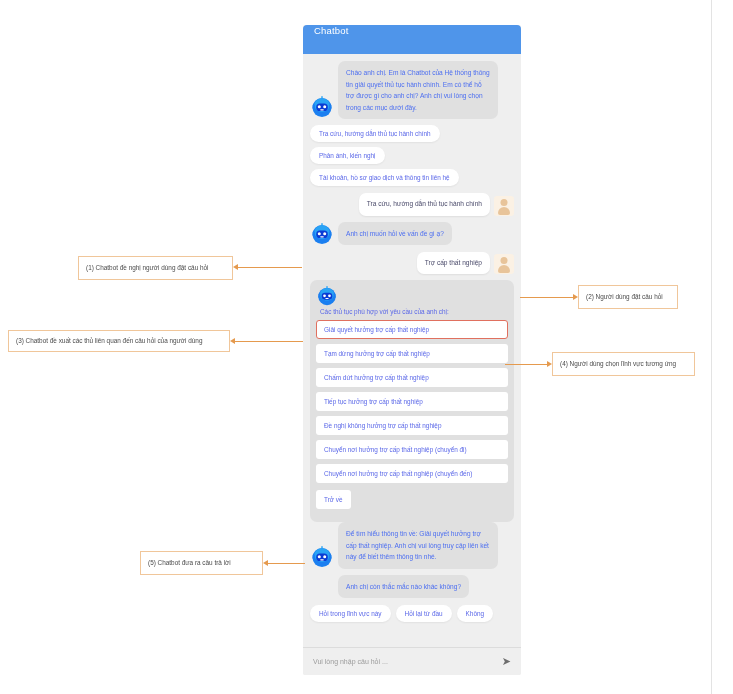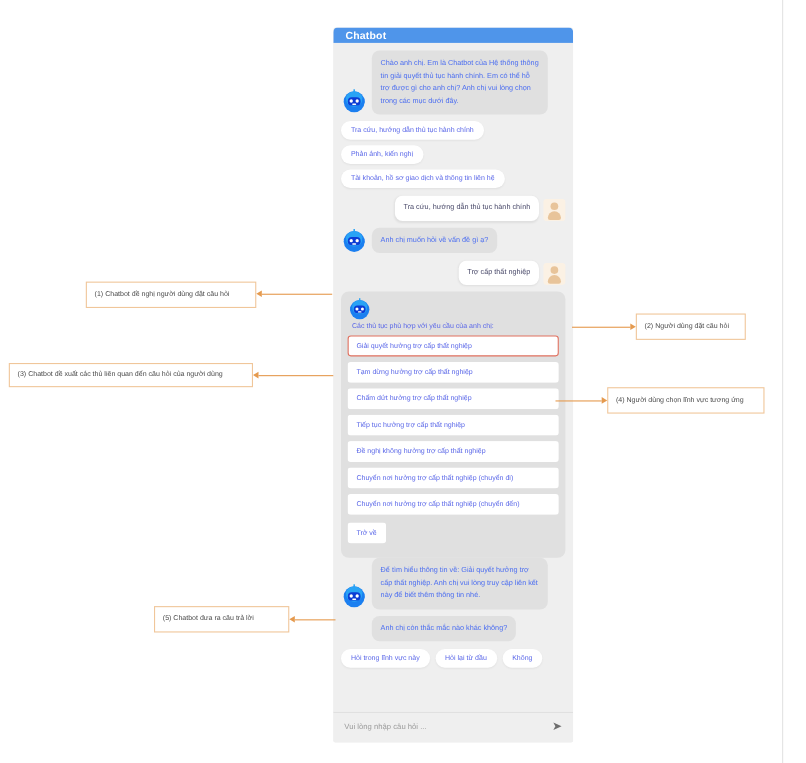--- a/index.html
+++ b/index.html
@@ -30,29 +30,28 @@
     width: 218px; height: 650px;
     background: #efefef;
     display: flex;
     flex-direction: column;
     border-radius: 2px;
     overflow: hidden;
   }
   .chat-header {
     background: #4f95ea;
     color: #ffffff;
-    height: 14px;
+    height: 29px;
     display: flex;
-    align-items: center;
+    align-items: flex-start;
     padding: 0 11px;
     font-size: 9.5px;
     letter-spacing: .2px;
     border-top-left-radius: 4px;
     border-top-right-radius: 4px;
-    font-weight: bold;
   }
   .chat-body {
     flex: 1;
     background: #efefef;
     padding: 7px 7px 0 7px;
     overflow: hidden;
     position: relative;
   }
 
   .row { display: flex; align-items: flex-start; margin-bottom: 6px; }

